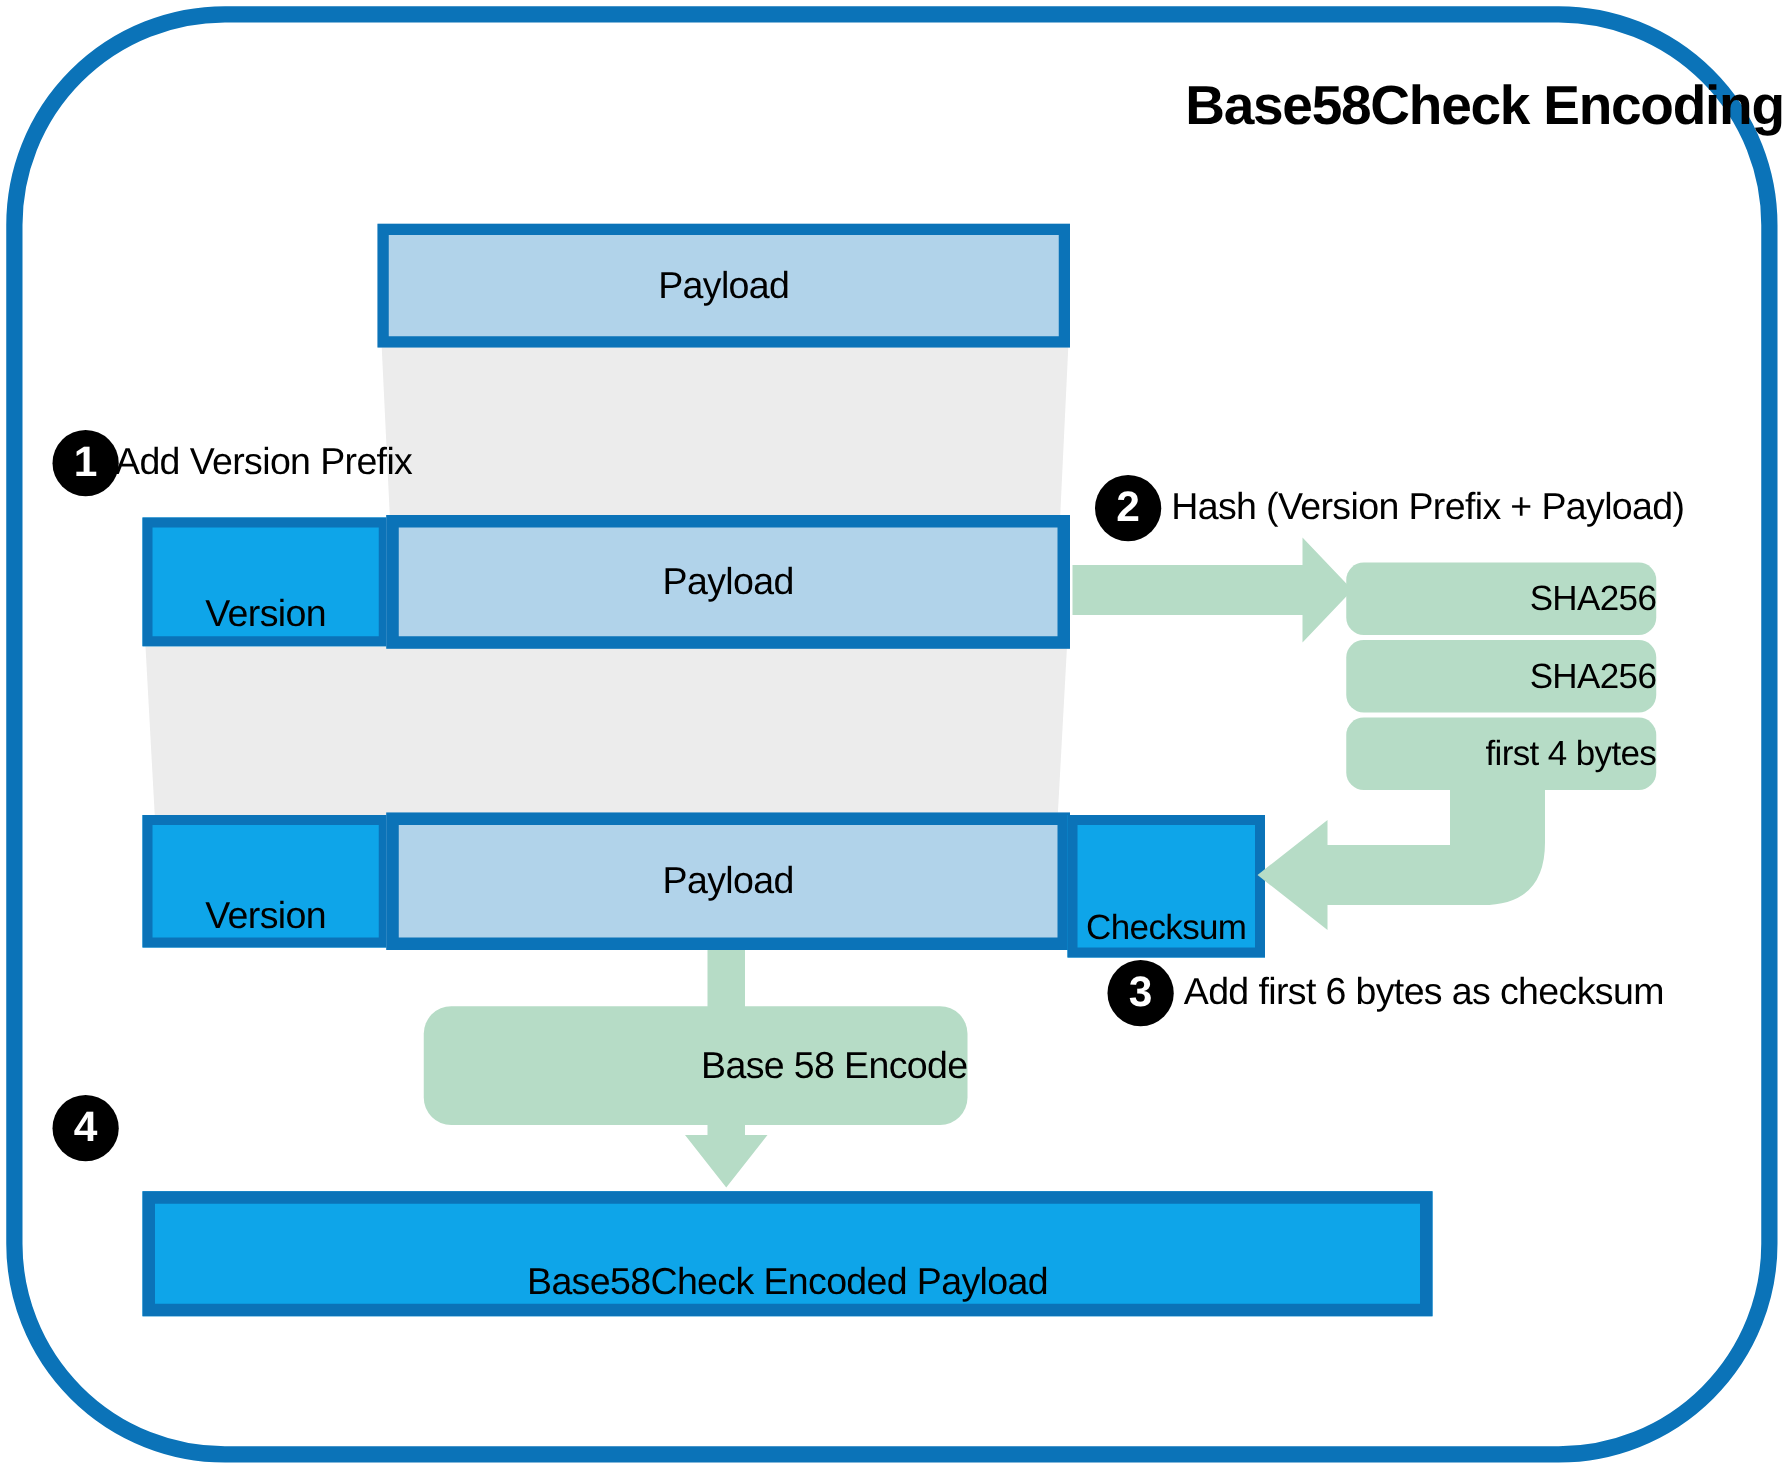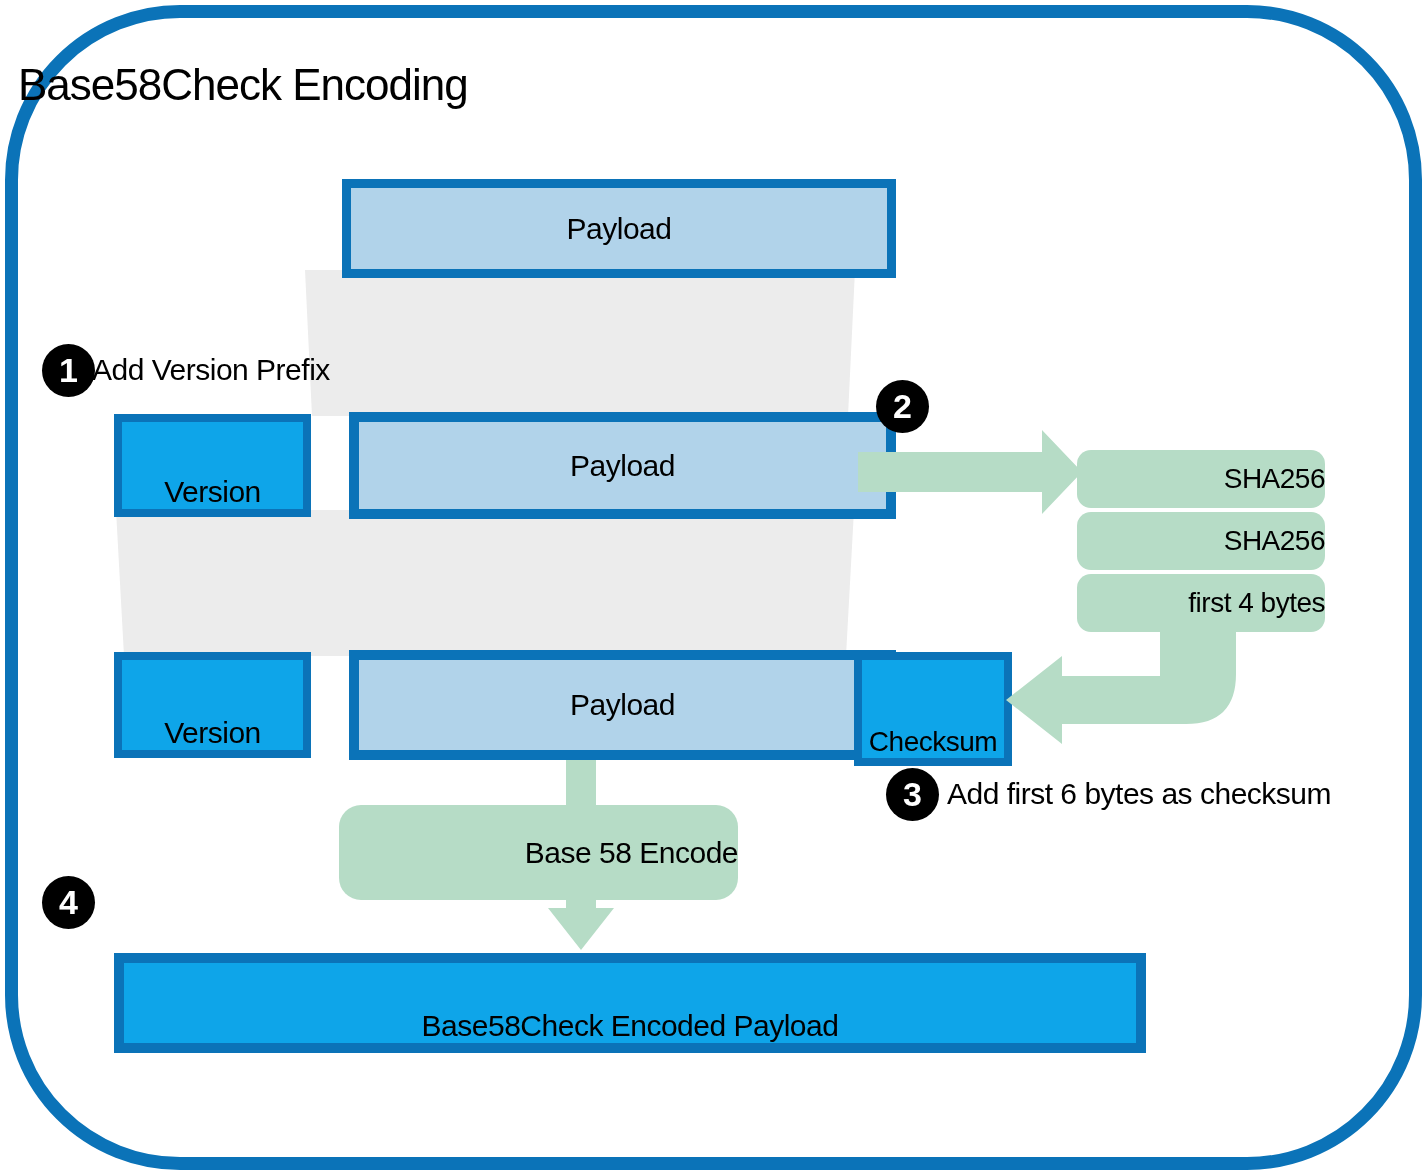--- a/index.html
+++ b/index.html
@@ -19,57 +19,57 @@
     border:13px solid var(--blue);border-radius:175px;z-index:0;
   }
   .layer{position:absolute;left:0;top:0;width:1427px;height:1175px;pointer-events:none;}
   #svg-under{z-index:1;}
   #svg-arrows{z-index:3;}
   .bluebox{
     position:absolute;box-sizing:border-box;border:9px solid var(--blue);
     display:flex;align-items:center;justify-content:center;
     font-size:30px;letter-spacing:-0.5px;z-index:2;
   }
-  .fill-lightblue{background:var(--lightblue);margin-left:40px;}
+  .fill-lightblue{background:var(--lightblue);}
   .fill-white{background:#0ea5e9;align-items:flex-end;}
   #box-payload-top{left:302px;top:179px;width:554px;height:99px;}
   #box-row2-version{left:114px;top:414px;width:197px;height:103px;border-width:8px;}
   #box-row2-payload{left:309px;top:412px;width:547px;height:107px;border-width:10px;}
   #box-row3-version{left:114px;top:652px;width:197px;height:106px;border-width:8px;}
   #box-row3-payload{left:309px;top:650px;width:547px;height:110px;border-width:10px;}
   #box-row3-checksum{left:854px;top:652px;width:158px;height:114px;border-width:8px;font-size:28px;}
   #box-final{left:114px;top:953px;width:1032px;height:100px;border-width:10px;}
   .greenbox{
     position:absolute;background:var(--green);border-radius:14px;
     display:flex;align-items:center;justify-content:flex-end;
     font-size:28px;letter-spacing:-0.5px;z-index:4;
   }
   #box-sha1{left:1077px;top:450px;width:248px;height:58px;}
   #box-sha2{left:1077px;top:512px;width:248px;height:58px;}
   #box-first4{left:1077px;top:574px;width:248px;height:58px;}
-  #box-base58{left:339px;top:805px;width:399px;height:95px;border-radius:22px;font-size:30px;}
+  #box-base58{left:339px;top:805px;width:399px;height:95px;border-radius:22px;font-size:30px;padding-left:36px;}
   .badge{
     position:absolute;width:53px;height:53px;border-radius:50%;
     background:var(--badge);color:#fff;font-weight:bold;font-size:34px;
     display:flex;align-items:center;justify-content:center;z-index:5;
   }
   #badge-1{left:42px;top:344px;}
   #badge-2{left:876px;top:380px;}
   #badge-3{left:886px;top:768px;}
   #badge-4{left:42px;top:876px;}
   .steplabel{
     position:absolute;font-size:30px;letter-spacing:-0.5px;white-space:nowrap;z-index:5;
   }
   #label-1{left:92px;top:353px;}
   #label-2{left:937px;top:389px;}
   #label-3{left:947px;top:777px;}
   #label-4{left:103px;top:885px;}
   #diagram-title{
-    position:absolute;left:0;right:0;top:60px;text-align:left;
-    font-size:44px;font-weight:normal;letter-spacing:-1px;z-index:5;margin-left:18px;
+    position:absolute;left:0;right:0;top:60px;text-align:right;
+    font-size:44px;font-weight:bold;letter-spacing:-1px;z-index:5;margin-left:18px;
   }
 </style>
 </head>
 <body>
 
 <div id="canvas">
 
   <div id="outer-frame"></div>
 
   <div id="diagram-title">Base58Check Encoding</div>
@@ -124,20 +124,21 @@
   </div>
 
   <div class="badge" id="badge-1">
     <span>1</span>
   </div>
   <div class="steplabel" id="label-1">Add Version Prefix</div>
 
   <div class="badge" id="badge-2">
     <span>2</span>
   </div>
+  <div class="steplabel" id="label-2">Hash (Version Prefix + Payload)</div>
 
   <div class="badge" id="badge-3">
     <span>3</span>
   </div>
   <div class="steplabel" id="label-3">Add first 6 bytes as checksum</div>
 
   <div class="badge" id="badge-4">
     <span>4</span>
   </div>
 

